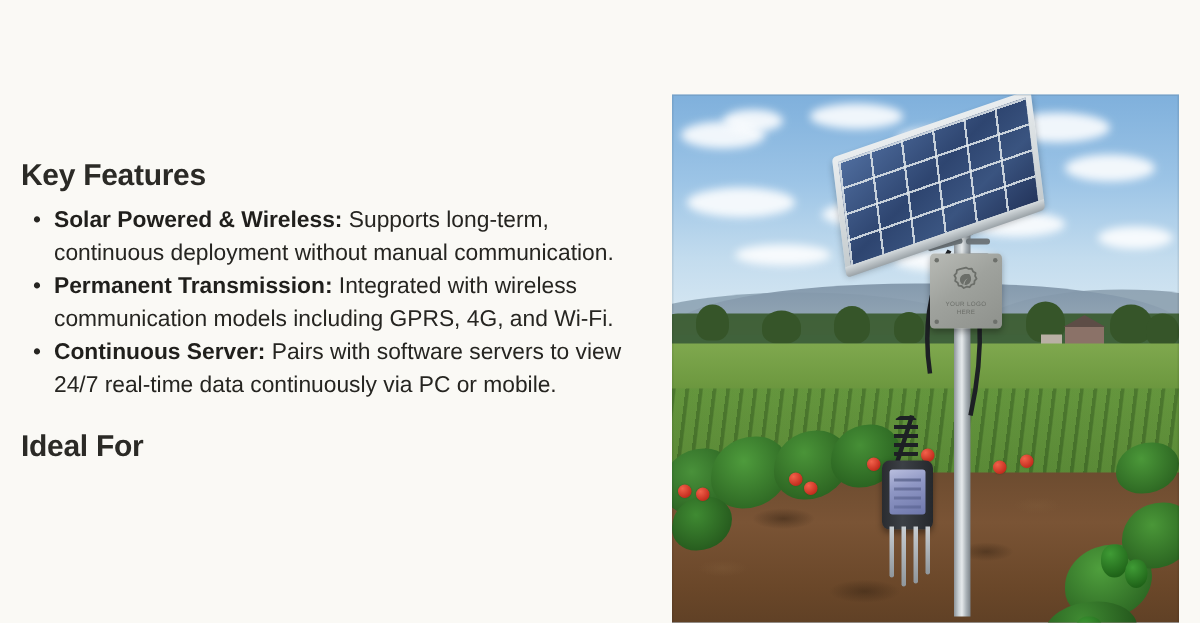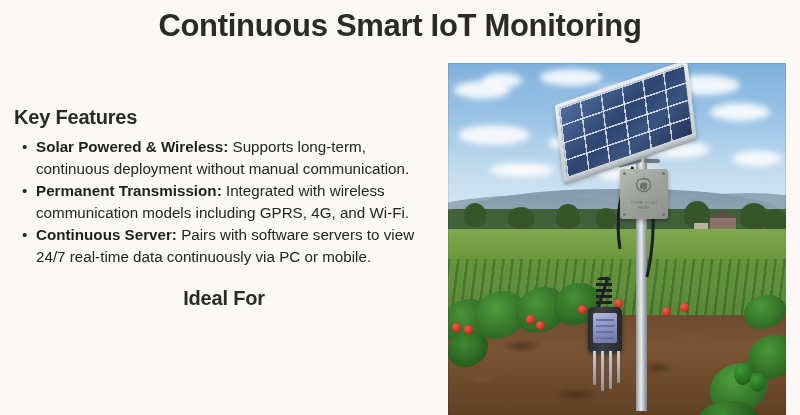--- a/index.html
+++ b/index.html
@@ -73,21 +73,20 @@
     font-size: 15.2px;
     line-height: 21.5px;
     color: #262521;
   }
   .feature-item .lead {
     font-weight: bold;
     color: #201f1c;
   }
   .ideal-block {
     margin-top: 18px;
-    text-align: center;
   }
   .ideal-body {
     font-size: 15.2px;
     line-height: 21.5px;
     color: #262521;
     width: 395px;
     margin: 0;
   }
 
   
@@ -385,21 +384,20 @@
     border: 1px solid rgba(0,0,0,0.08);
     pointer-events: none;
     box-sizing: border-box;
   }
 </style>
 </head>
 <body>
 
 <div class="slide">
 
-  <div class="title">Continuous Smart IoT Monitoring</div>
 
   <div class="left-col">
 
     <div class="section-heading">Key Features</div>
 
     <ul class="feature-list">
       <li class="feature-item">
         <span class="bullet">•</span>
         <span class="lead">Solar Powered &amp; Wireless:</span><span> Supports long-term, continuous deployment without manual communication.</span>
       </li>

